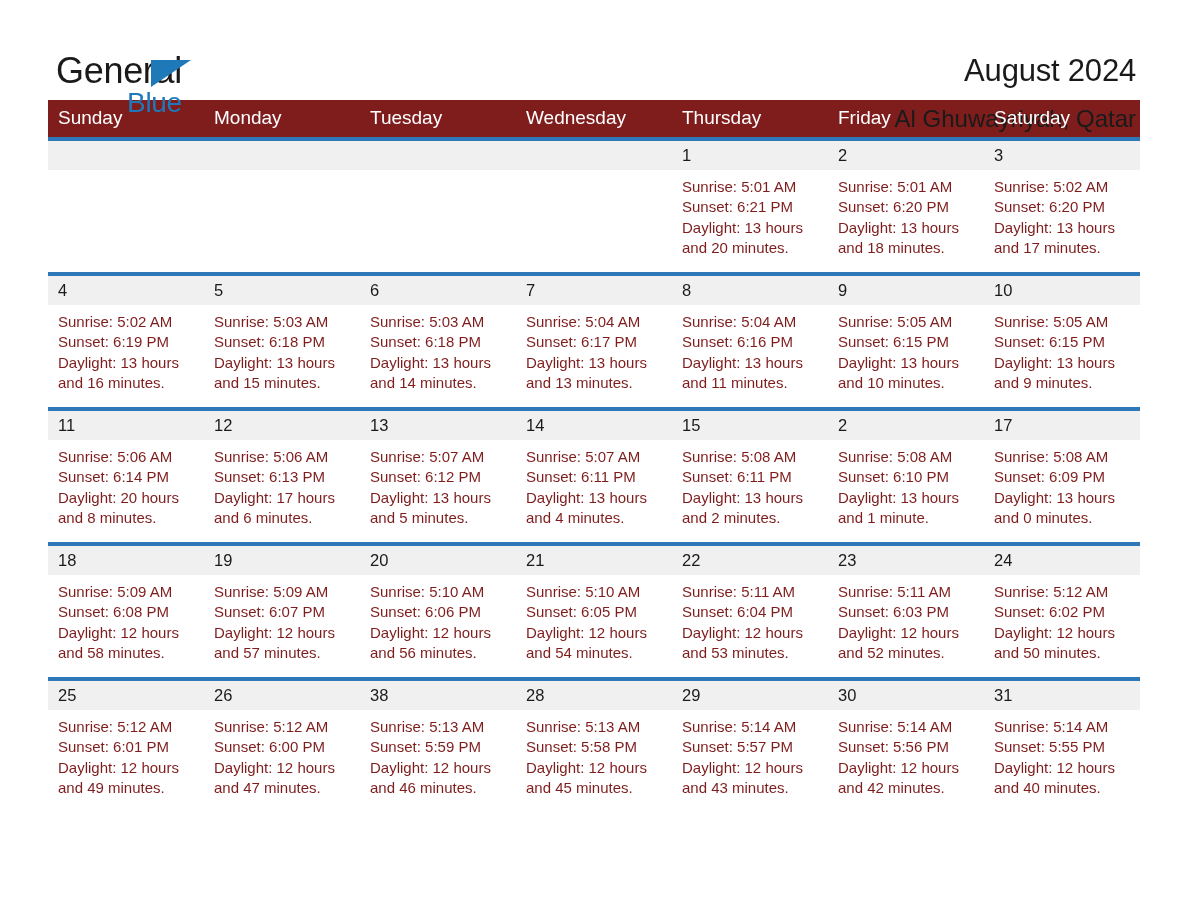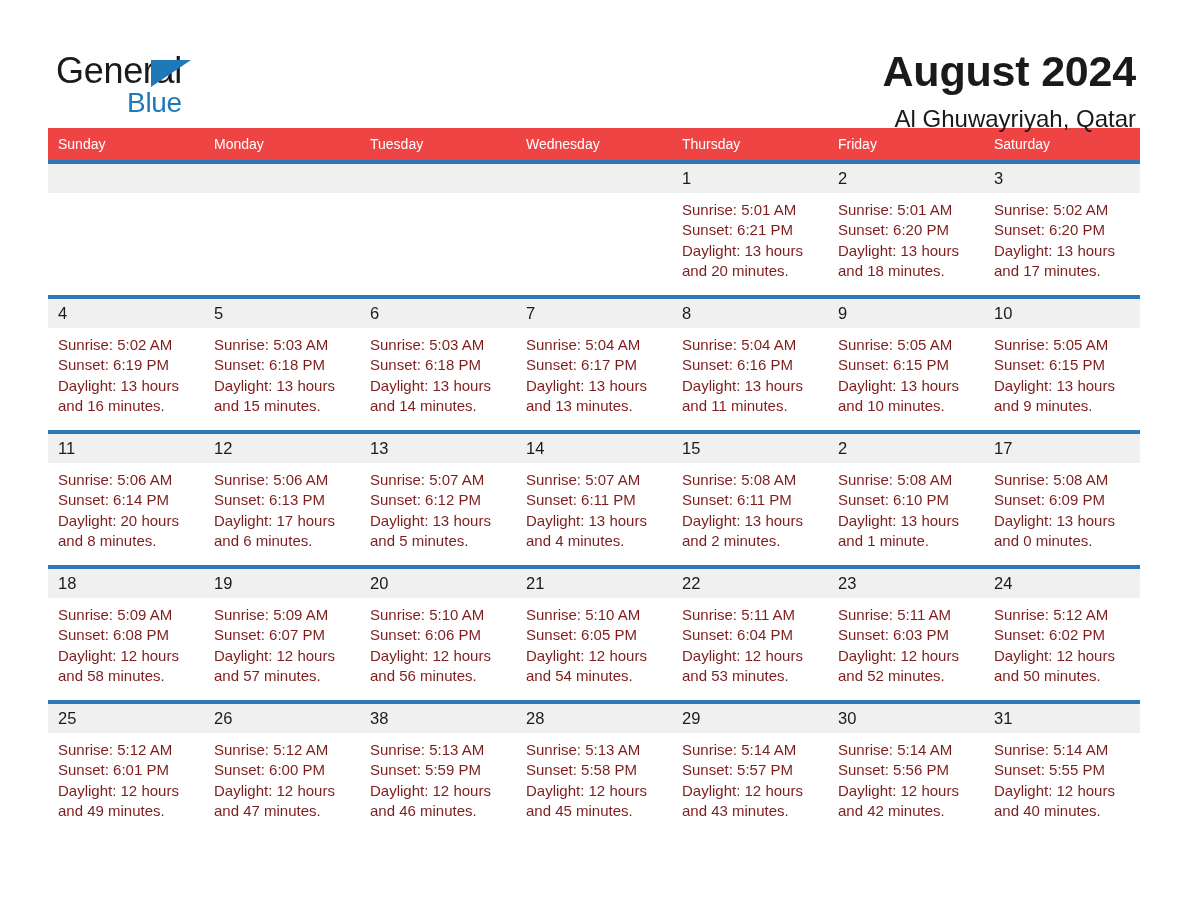--- a/index.html
+++ b/index.html
@@ -21,21 +21,21 @@
     box-sizing: border-box;
     padding: 0 48px;
   }
 
   
   .header {
     display: flex;
     align-items: flex-start;
     justify-content: space-between;
     padding-top: 46px;
-    height: 128px;
+    height: 100px;
     box-sizing: border-box;
   }
   .brand {
     position: relative;
     width: 250px;
     height: 76px;
     user-select: none;
   }
   .brand-general {
     position: absolute;
@@ -64,46 +64,46 @@
     line-height: 38px;
     letter-spacing: -0.3px;
     color: #1f78b8;
     font-family: "Liberation Sans", sans-serif;
   }
   .titles {
     text-align: right;
     padding-right: 4px;
   }
   .month-title {
-    font-size: 43px;
+    font-size: 31px;
     line-height: 50px;
-    font-weight: bold;
+    font-weight: normal;
     margin: 0;
     color: #1a1a1a;
     letter-spacing: -0.2px;
   }
   .location-title {
     font-size: 24px;
     line-height: 34px;
     font-weight: normal;
     margin: 6px 0 0 0;
     color: #1a1a1a;
   }
 
   
   .calendar {
     width: 1092px;
     border-collapse: collapse;
     table-layout: fixed;
   }
   .calendar th {
-    background: #ef4444;
+    background: #7f1d1d;
     color: #ffffff;
     font-weight: normal;
-    font-size: 14px;
+    font-size: 19px;
     text-align: left;
     padding: 7px 0 8px 10px;
     height: 17px;
     border: none;
   }
   .calendar td {
     vertical-align: top;
     padding: 0;
     border: none;
     border-top: 4px solid #2e77b8;

